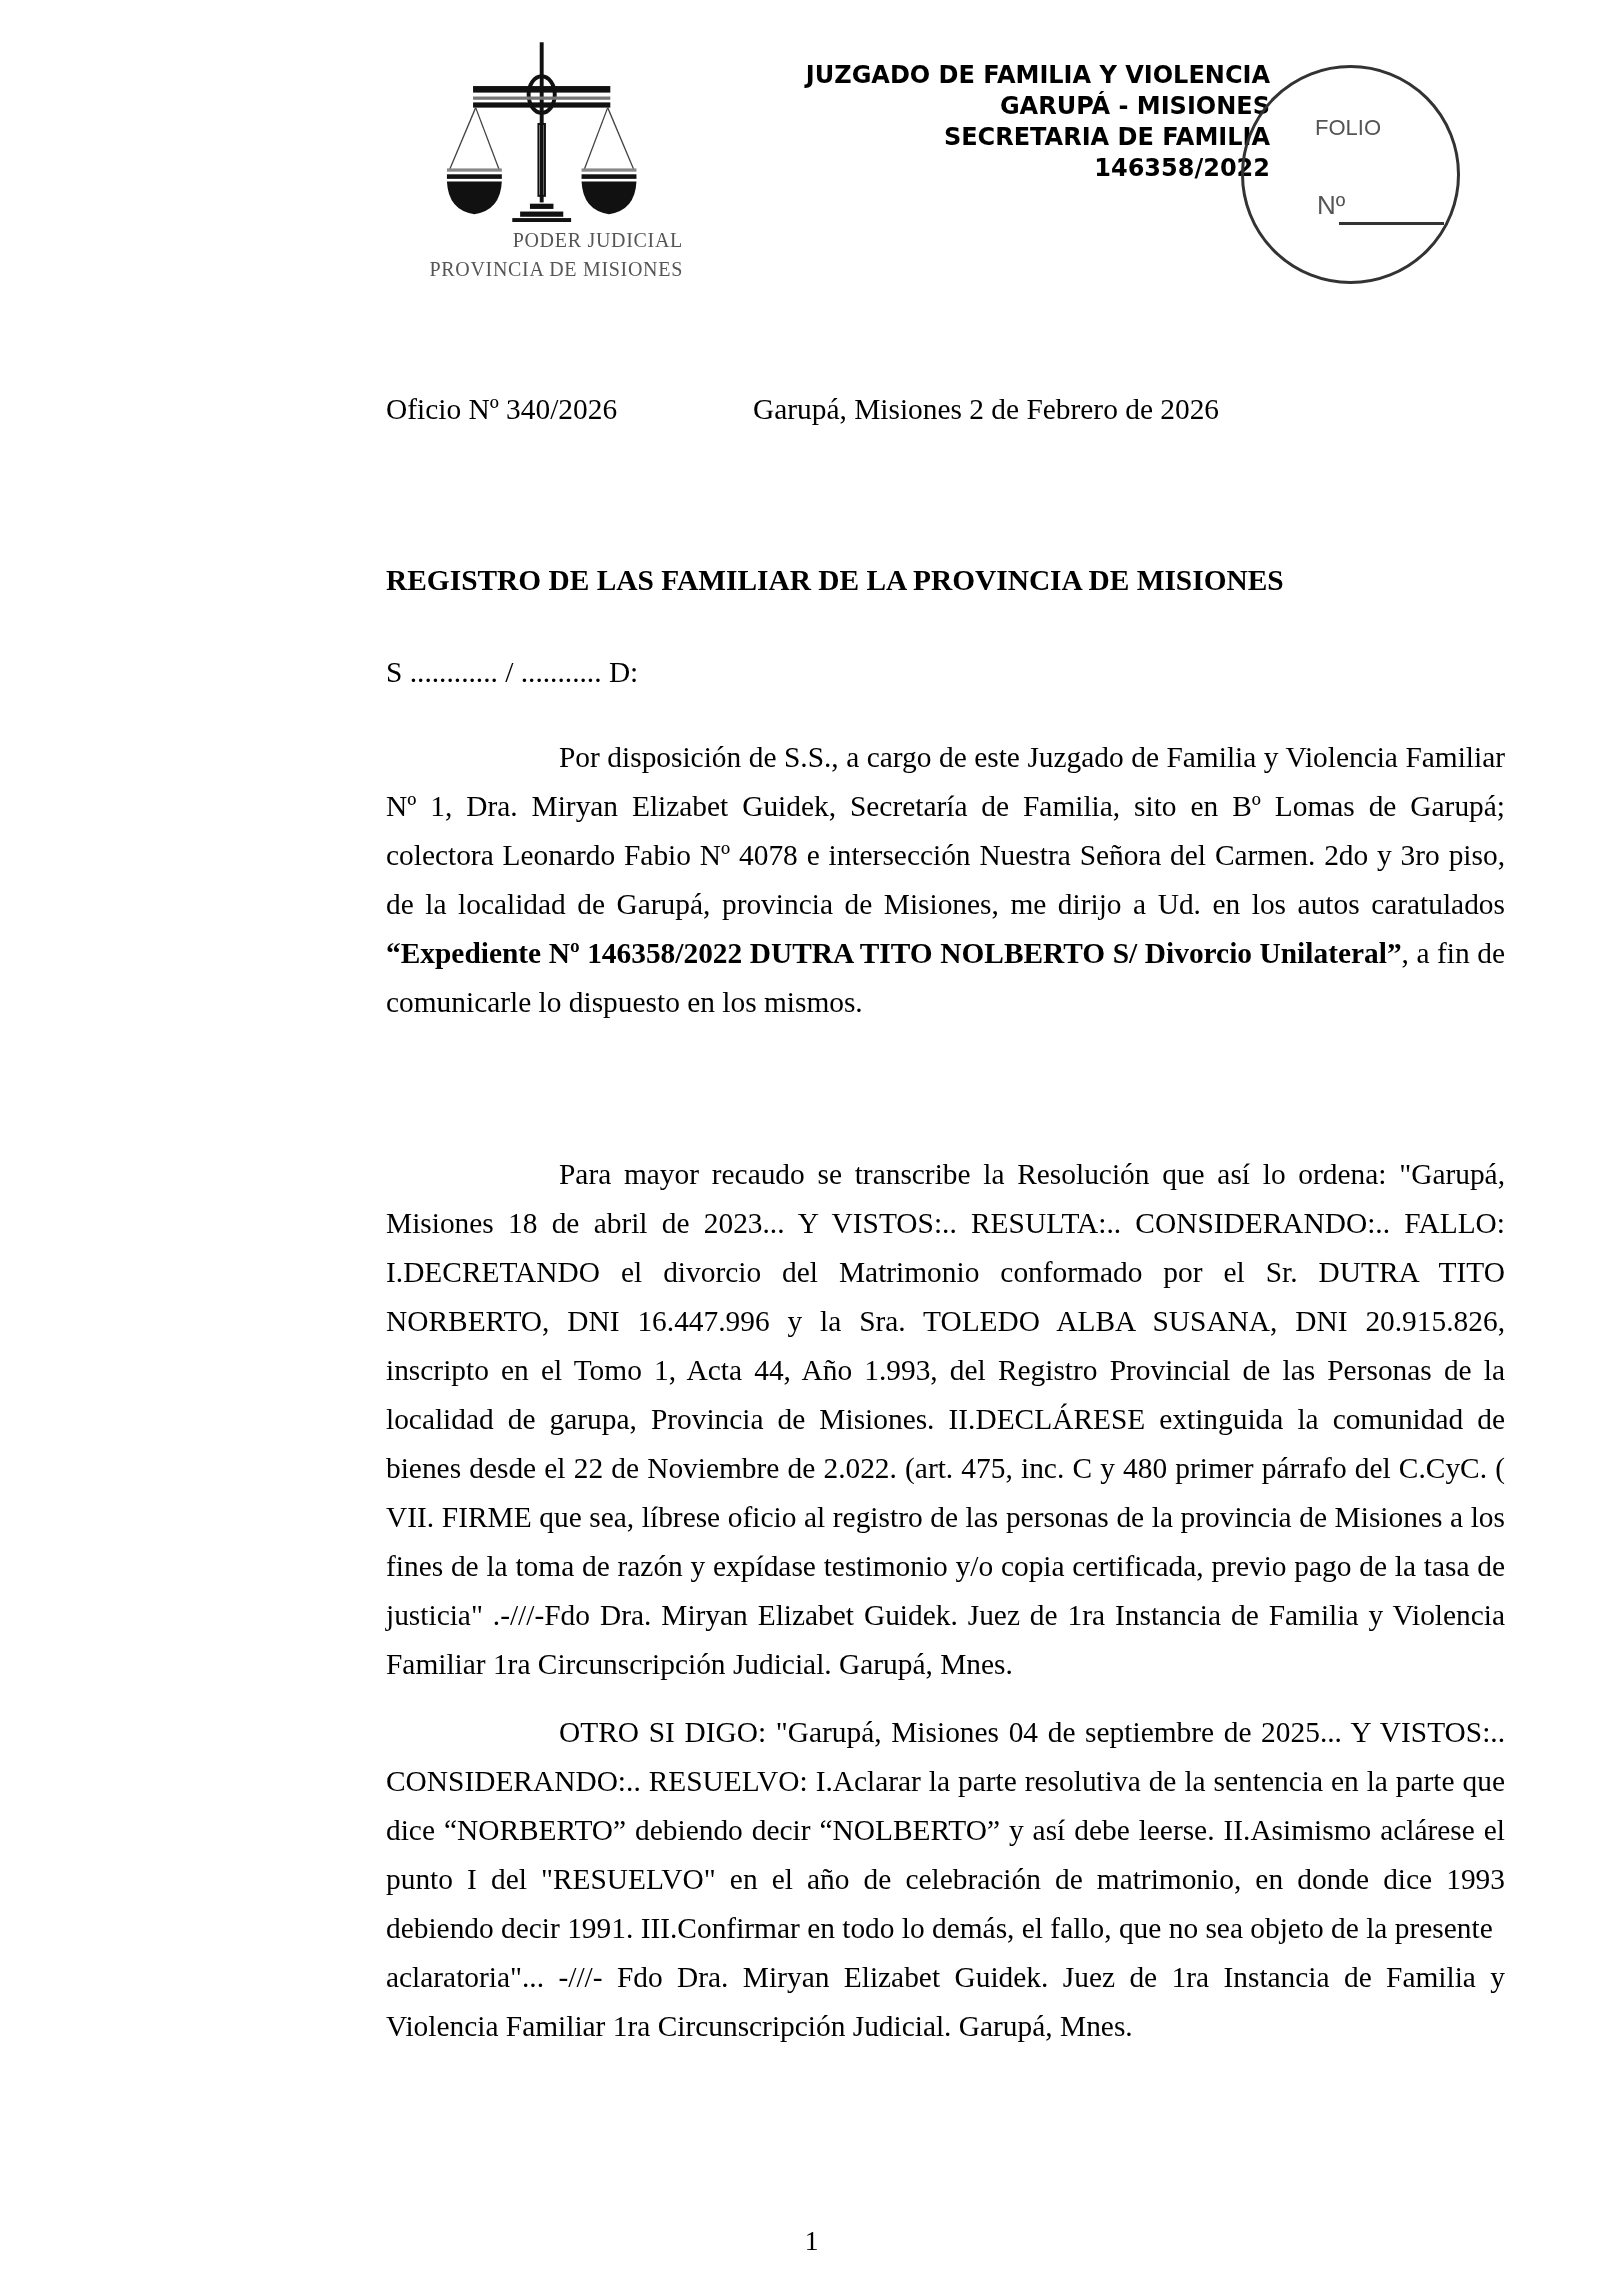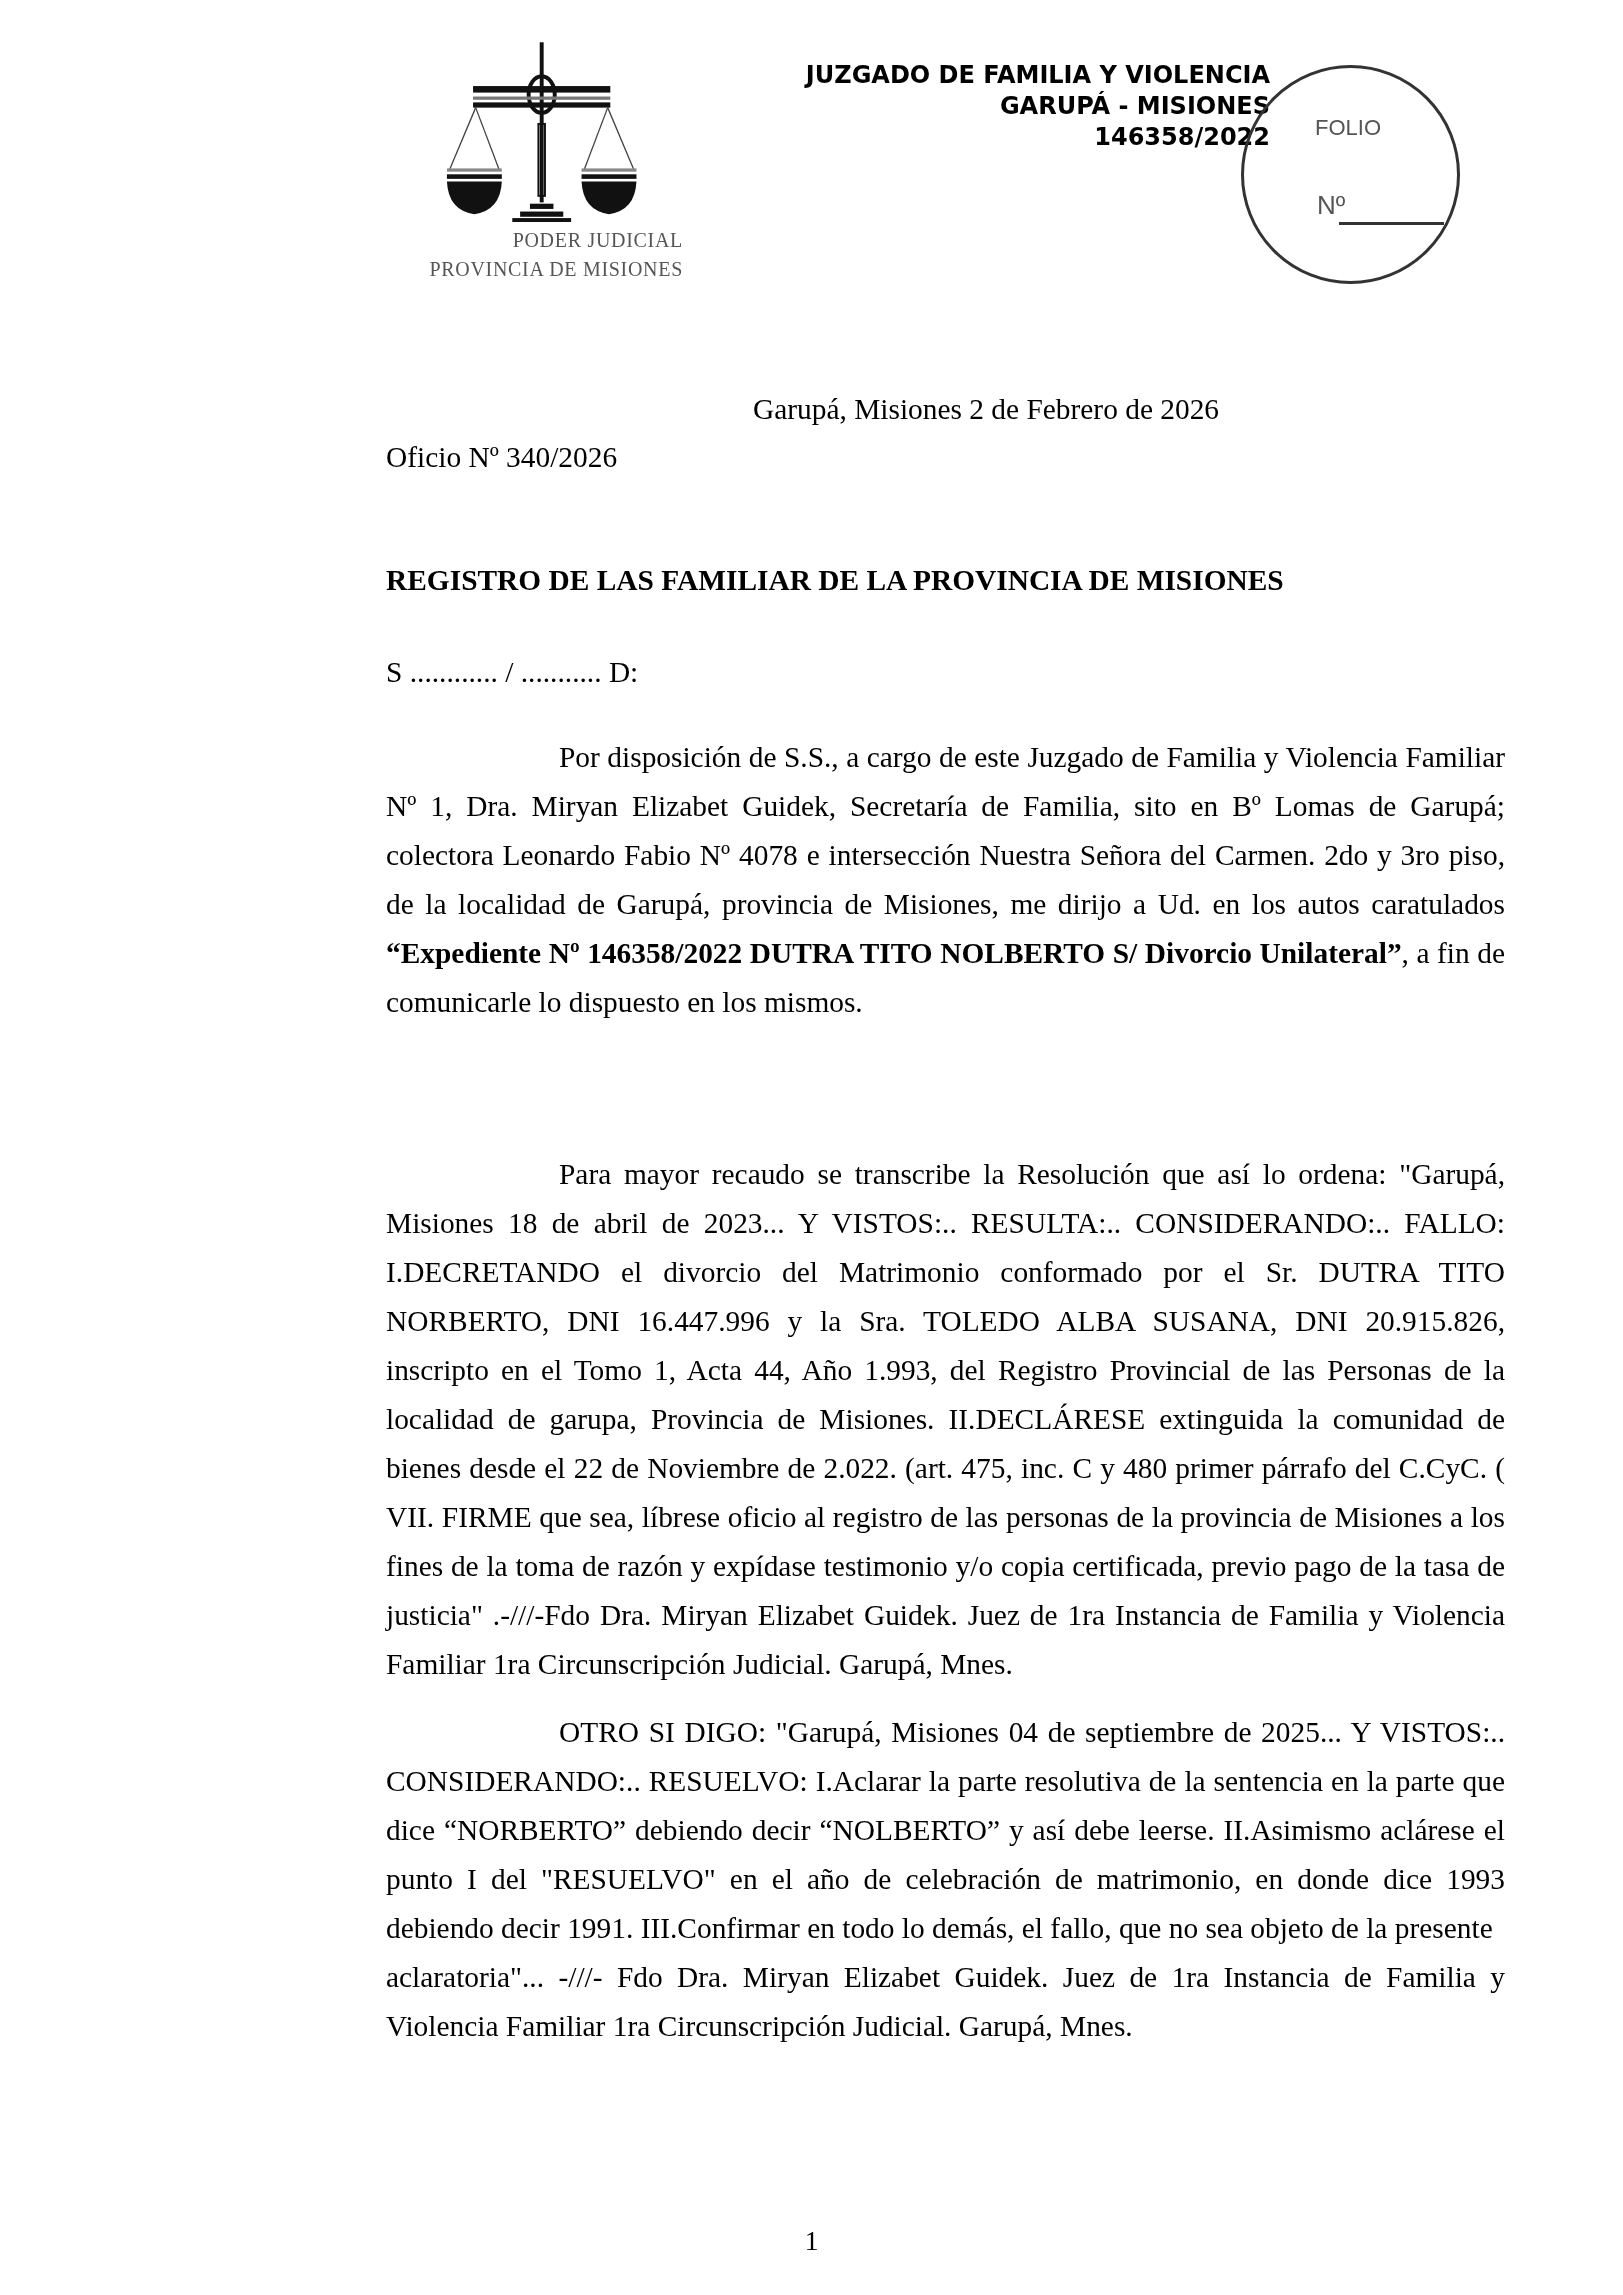--- a/index.html
+++ b/index.html
@@ -15,21 +15,21 @@
   #court-header { position: absolute; left: 681px; top: 60px; width: 589px; text-align: right; font-family: "DejaVu Sans", sans-serif; font-weight: bold; font-size: 24px; line-height: 31px; }
   #court-header div { white-space: nowrap; }
 
   #folio { position: absolute; left: 1241px; top: 65px; width: 219px; height: 219px; border: 3.3px solid #333; border-radius: 50%; box-sizing: border-box; }
   #folio-label { position: absolute; left: 71px; top: 47px; font-family: "Liberation Sans", sans-serif; font-size: 22px; color: #555; }
   #folio-no { position: absolute; left: 44px; top: 122px; font-family: "Liberation Sans", sans-serif; font-size: 26px; color: #555; margin-left: 29px; }
   #folio-line { position: absolute; left: 95px; top: 154px; width: 105px; height: 2.6px; background: #333; }
 
   
   .txt { position: absolute; font-family: "Liberation Serif", serif; font-size: 29.4px; }
-  #oficio { left: 386px; top: 393px; margin-top: 48px; }
+  #oficio { left: 386px; top: 393px; }
   #fecha { left: 753px; top: 393px; }
   #destinatario { left: 386px; top: 564px; font-weight: bold; }
   #saludo { left: 386px; top: 656px; }
 
   .para { position: absolute; left: 386px; width: 1119px; font-family: "Liberation Serif", serif; font-size: 29.4px; line-height: 49px; text-align: justify; }
   .para .indent { display: inline-block; width: 173px; }
   .para b { font-weight: bold; }
   #p1 { top: 733px; }
   #p2 { top: 1150px; }
   #p3 { top: 1708px; }
@@ -69,20 +69,21 @@
     <rect x="130" y="264" width="66" height="8" fill="#111"></rect>
     <rect x="118" y="274" width="90" height="6" fill="#111"></rect>
   </svg>
   <div id="logo-line1" class="logo-text">PODER JUDICIAL</div>
   <div id="logo-line2" class="logo-text">PROVINCIA DE MISIONES</div>
 </div>
 
 <div id="court-header">
   <div>JUZGADO DE FAMILIA Y VIOLENCIA</div>
   <div>GARUPÁ - MISIONES</div>
+  <div>SECRETARIA DE FAMILIA</div>
   <div>146358/2022</div>
 </div>
 
 <div id="folio">
   <div id="folio-label">FOLIO</div>
   <div id="folio-no">Nº</div>
   <div id="folio-line"></div>
 </div>
 
 <div id="oficio" class="txt">Oficio Nº 340/2026</div>

